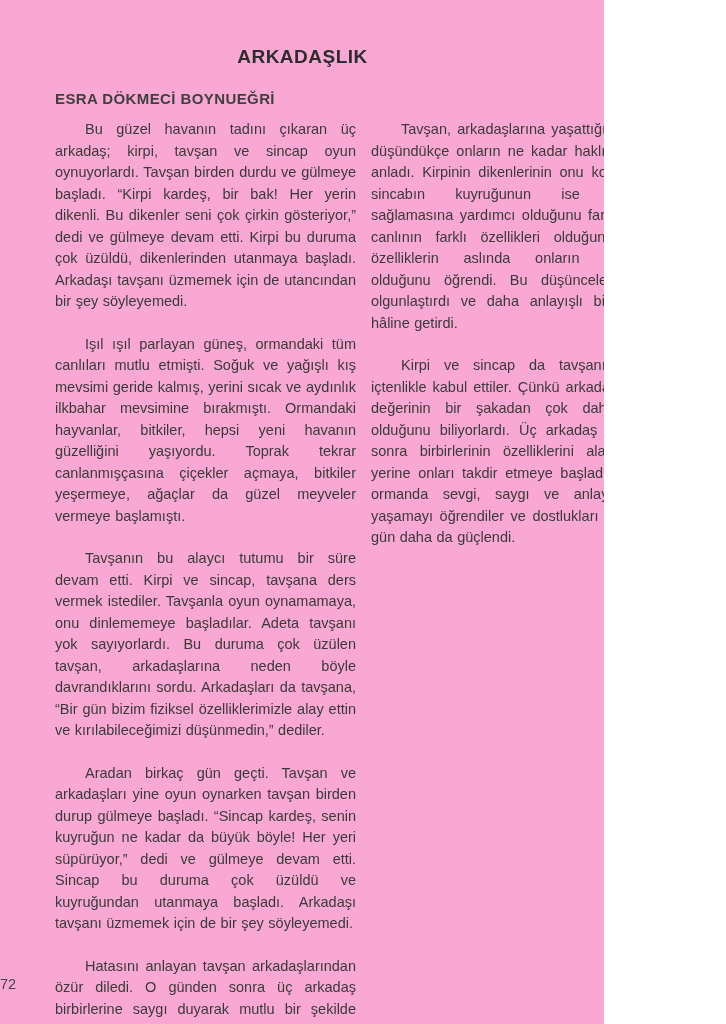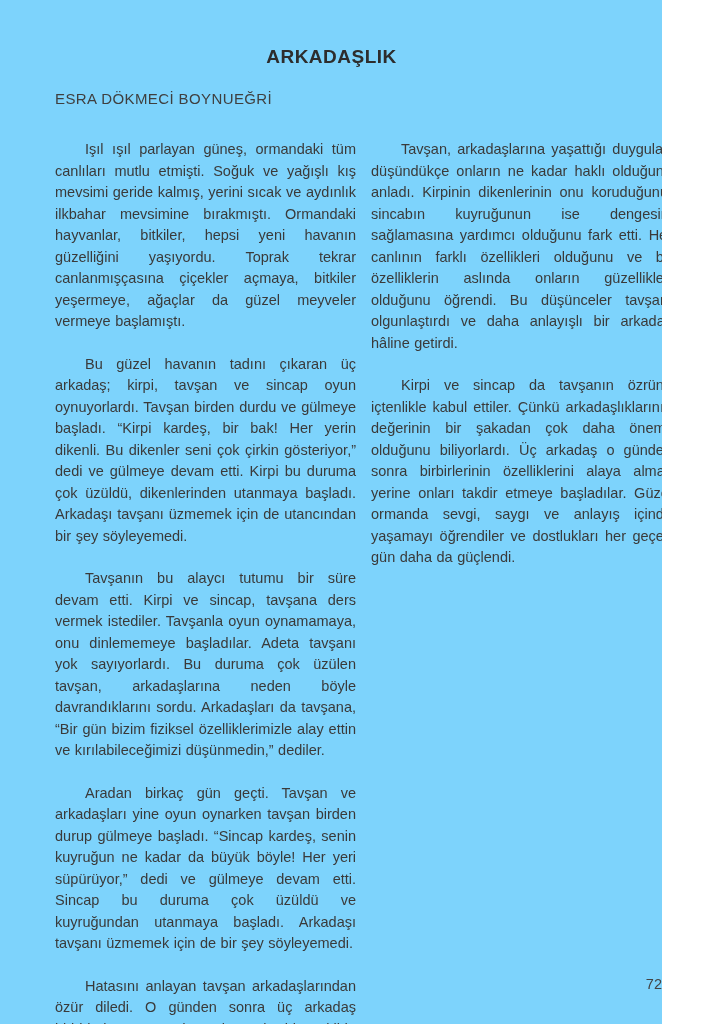--- a/index.html
+++ b/index.html
@@ -3,47 +3,47 @@
 <meta charset="utf-8">
 <style>
   * { margin: 0; padding: 0; box-sizing: border-box; }
 
   html, body {
     background: #ffffff;
   }
 
   .page {
     position: relative;
-    width: 662px;
+    width: 604px;
     height: 1024px;
-    background: #7dd3fc;
+    background: #f9a8d4;
     font-family: "Liberation Sans", sans-serif;
     color: #3a3a3a;
     overflow: hidden;
   }
 
   .content {
     padding: 46px 54px 0 55px;
   }
 
   .doc-title {
     text-align: center;
     font-size: 19px;
     font-weight: bold;
     letter-spacing: 0.5px;
     color: #2d2d2d;
     margin-bottom: 22px;
   }
 
   .author {
     font-size: 15px;
-    font-weight: normal;
+    font-weight: bold;
     letter-spacing: 0.4px;
     color: #3f3f3f;
-    margin-bottom: 32px;
+    margin-bottom: 12px;
   }
 
   .columns {
     display: flex;
     gap: 15px;
   }
 
   .col {
     width: 301px;
     flex: 0 0 301px;
@@ -57,40 +57,40 @@
     color: #3a3a3a;
     margin-bottom: 21px;
     word-spacing: 0.5px;
   }
 
   .page-number {
     position: absolute;
     bottom: 32px;
     left: 0;
     width: 100%;
-    text-align: right;
+    text-align: left;
     font-size: 14.5px;
     color: #434343;
   }
 </style>
 </head>
 <body>
 
 <div class="page">
   <div class="content">
 
     <h1 class="doc-title">ARKADAŞLIK</h1>
 
     <div class="author">ESRA DÖKMECİ BOYNUEĞRİ</div>
 
     <div class="columns">
 
       <div class="col">
+        <p>Bu güzel havanın tadını çıkaran üç arkadaş; kirpi, tavşan ve sincap oyun oynuyorlardı. Tavşan birden durdu ve gülmeye başladı. “Kirpi kardeş, bir bak! Her yerin dikenli. Bu dikenler seni çok çirkin gösteriyor,” dedi ve gülmeye devam etti. Kirpi bu duruma çok üzüldü, dikenlerinden utanmaya başladı. Arkadaşı tavşanı üzmemek için de utancından bir şey söyleyemedi.</p>
         <p>Işıl ışıl parlayan güneş, ormandaki tüm canlıları mutlu etmişti. Soğuk ve yağışlı kış mevsimi geride kalmış, yerini sıcak ve aydınlık ilkbahar mevsimine bırakmıştı. Ormandaki hayvanlar, bitkiler, hepsi yeni havanın güzelliğini yaşıyordu. Toprak tekrar canlanmışçasına çiçekler açmaya, bitkiler yeşermeye, ağaçlar da güzel meyveler vermeye başlamıştı.</p>
-        <p>Bu güzel havanın tadını çıkaran üç arkadaş; kirpi, tavşan ve sincap oyun oynuyorlardı. Tavşan birden durdu ve gülmeye başladı. “Kirpi kardeş, bir bak! Her yerin dikenli. Bu dikenler seni çok çirkin gösteriyor,” dedi ve gülmeye devam etti. Kirpi bu duruma çok üzüldü, dikenlerinden utanmaya başladı. Arkadaşı tavşanı üzmemek için de utancından bir şey söyleyemedi.</p>
         <p>Tavşanın bu alaycı tutumu bir süre devam etti. Kirpi ve sincap, tavşana ders vermek istediler. Tavşanla oyun oynamamaya, onu dinlememeye başladılar. Adeta tavşanı yok sayıyorlardı. Bu duruma çok üzülen tavşan, arkadaşlarına neden böyle davrandıklarını sordu. Arkadaşları da tavşana, “Bir gün bizim fiziksel özelliklerimizle alay ettin ve kırılabileceğimizi düşünmedin,” dediler.</p>
         <p>Aradan birkaç gün geçti. Tavşan ve arkadaşları yine oyun oynarken tavşan birden durup gülmeye başladı. “Sincap kardeş, senin kuyruğun ne kadar da büyük böyle! Her yeri süpürüyor,” dedi ve gülmeye devam etti. Sincap bu duruma çok üzüldü ve kuyruğundan utanmaya başladı. Arkadaşı tavşanı üzmemek için de bir şey söyleyemedi.</p>
         <p>Hatasını anlayan tavşan arkadaşlarından özür diledi. O günden sonra üç arkadaş birbirlerine saygı duyarak mutlu bir şekilde yaşamaya devam ettiler.</p>
       </div>
 
       <div class="col">
         <p>Tavşan, arkadaşlarına yaşattığı duyguları düşündükçe onların ne kadar haklı olduğunu anladı. Kirpinin dikenlerinin onu koruduğunu, sincabın kuyruğunun ise dengesini sağlamasına yardımcı olduğunu fark etti. Her canlının farklı özellikleri olduğunu ve bu özelliklerin aslında onların güzellikleri olduğunu öğrendi. Bu düşünceler tavşanı olgunlaştırdı ve daha anlayışlı bir arkadaş hâline getirdi.</p>
         <p>Kirpi ve sincap da tavşanın özrünü içtenlikle kabul ettiler. Çünkü arkadaşlıklarının değerinin bir şakadan çok daha önemli olduğunu biliyorlardı. Üç arkadaş o günden sonra birbirlerinin özelliklerini alaya almak yerine onları takdir etmeye başladılar. Güzel ormanda sevgi, saygı ve anlayış içinde yaşamayı öğrendiler ve dostlukları her geçen gün daha da güçlendi.</p>
       </div>
 

